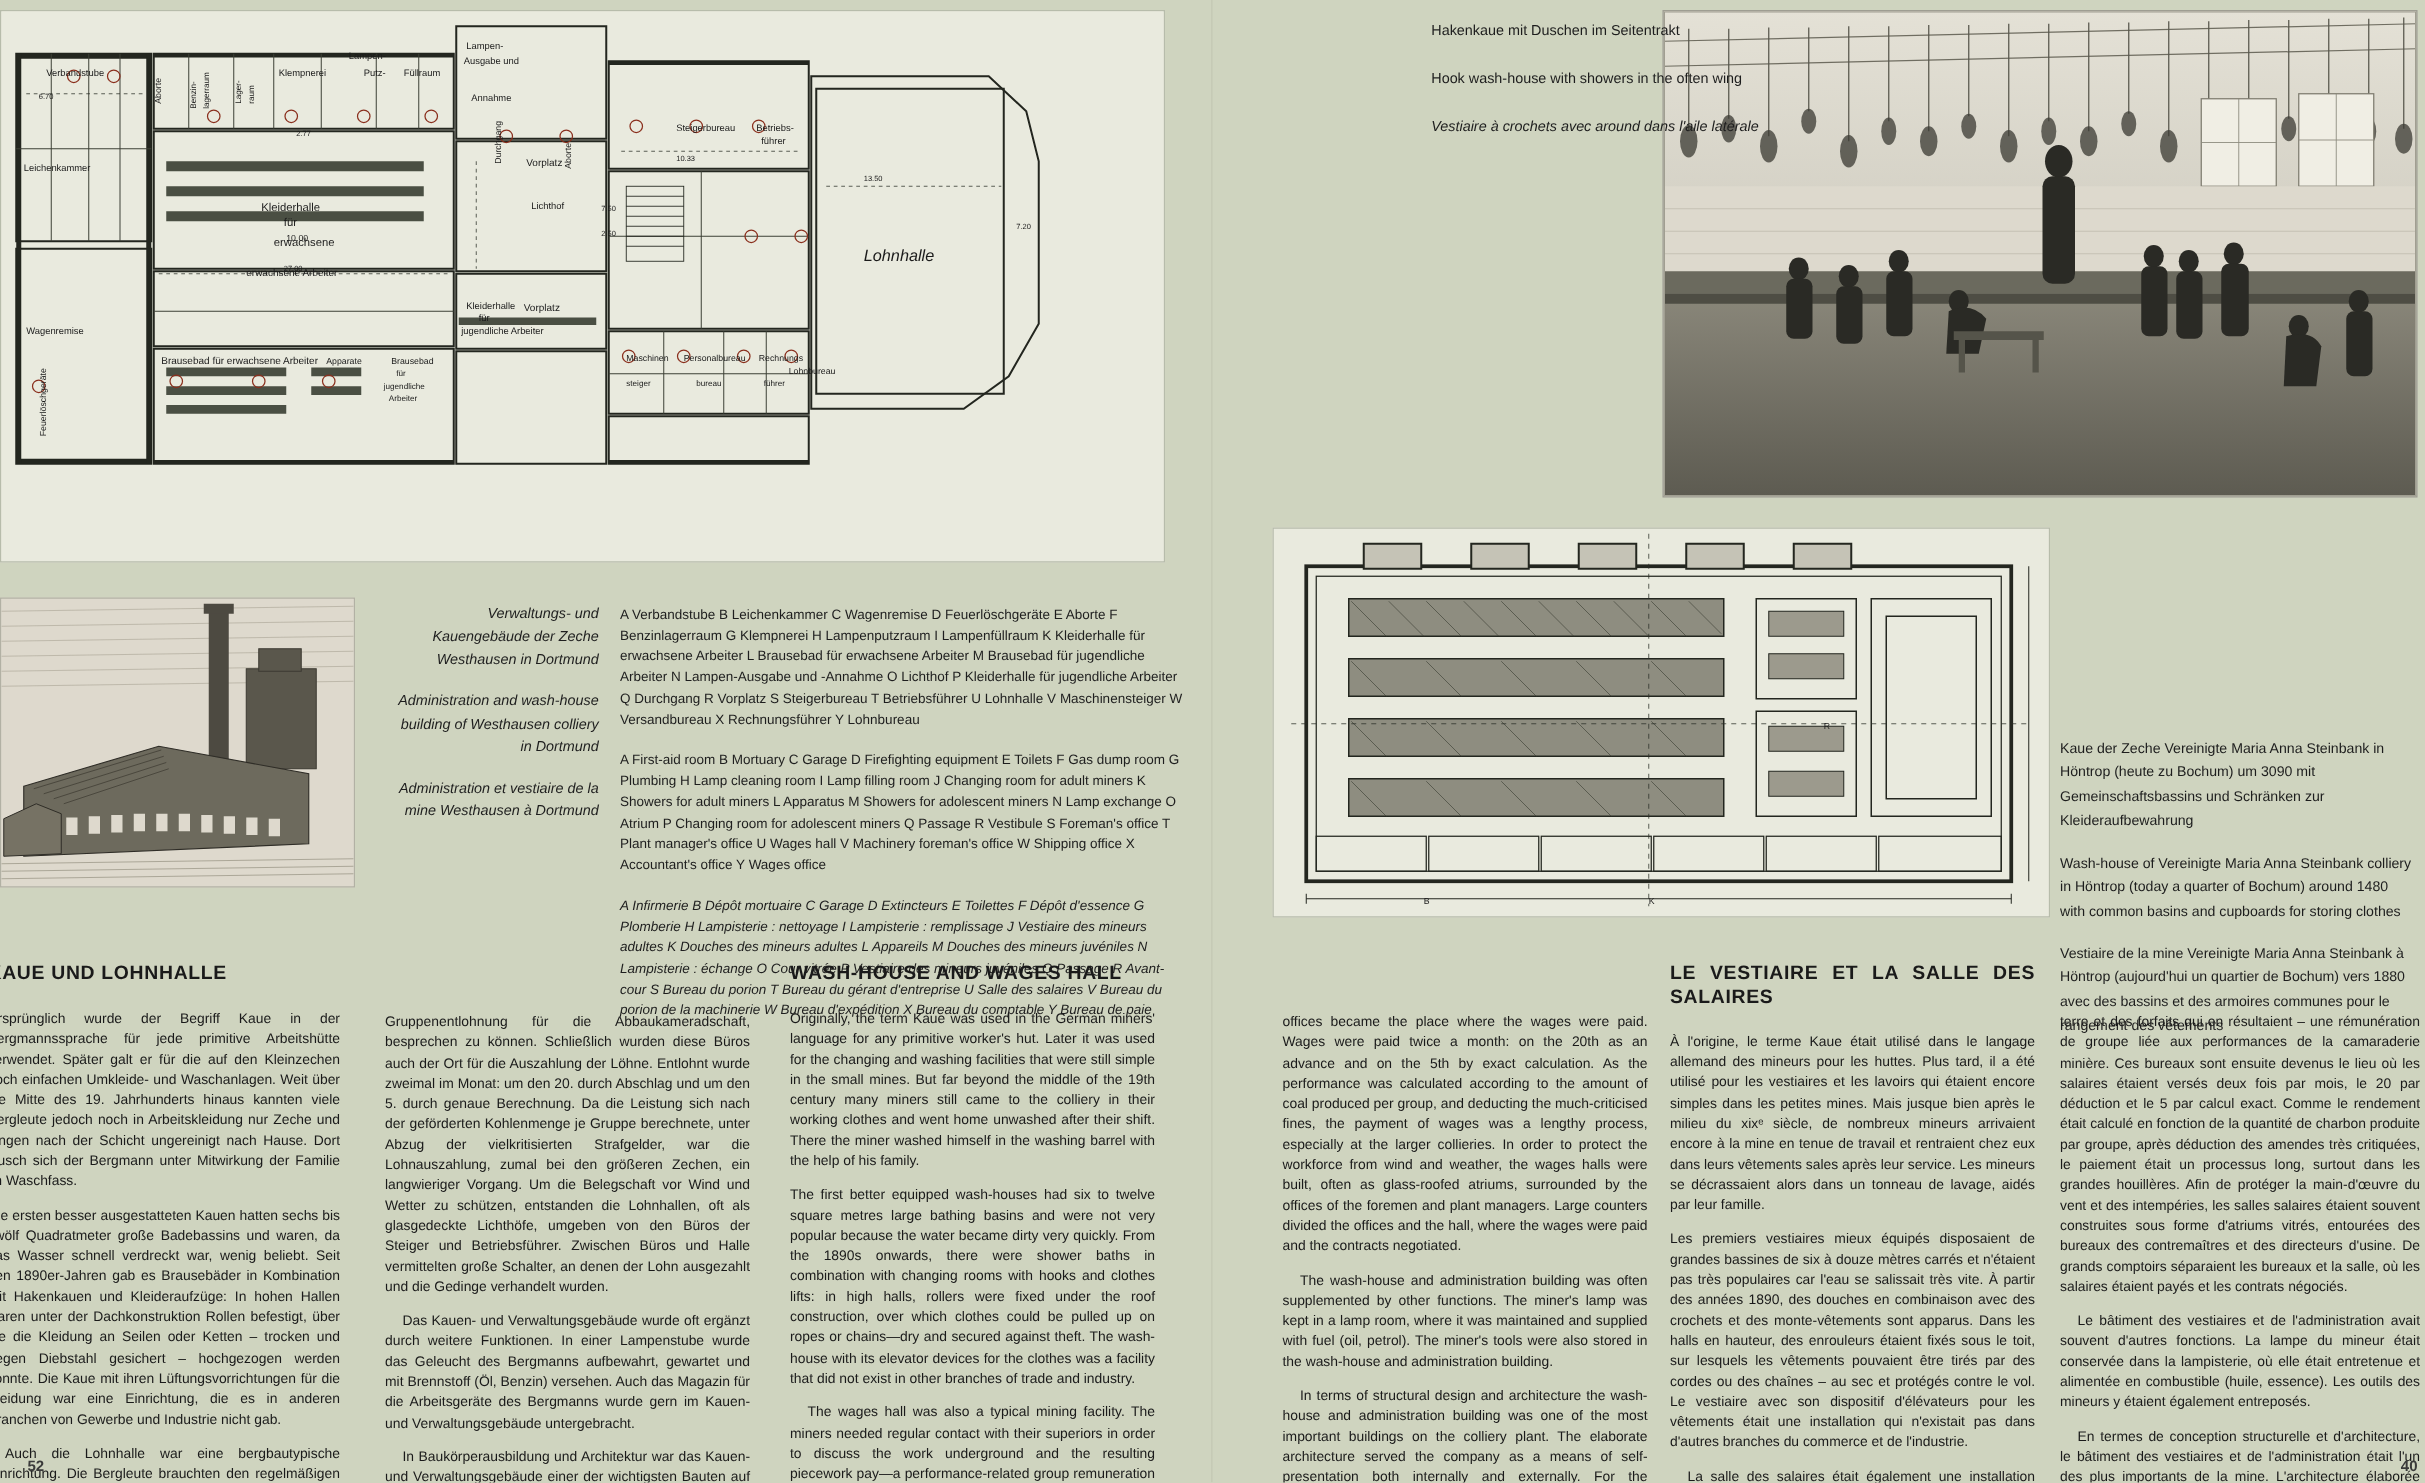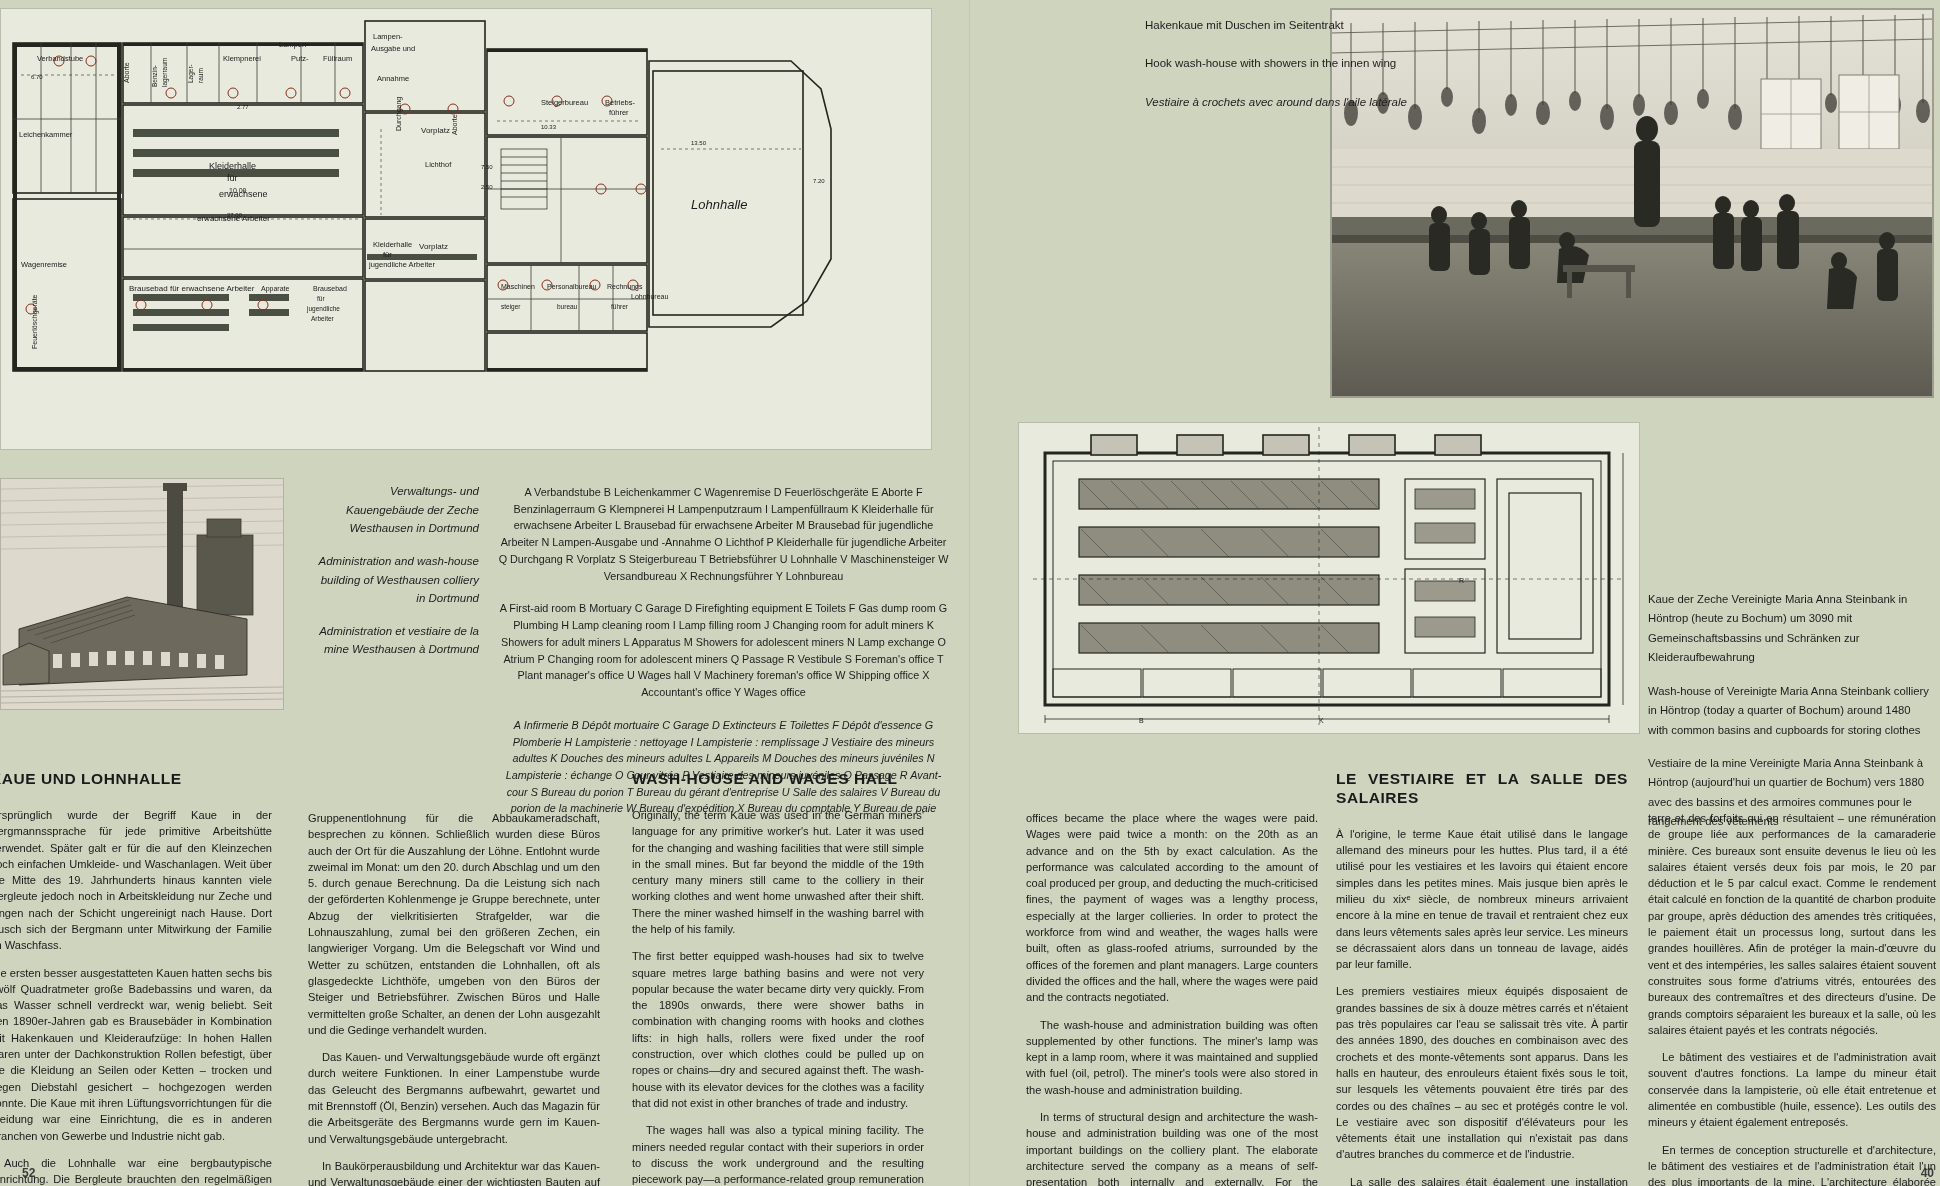--- a/index.html
+++ b/index.html
@@ -46,21 +46,21 @@
   .engraving svg{display:block;}
 
   
   .legend-head{
     position:absolute;left:314px;top:482px;width:165px;
     font-size:11.5px;line-height:1.62;font-style:italic;color:#1e1e1e;
   }
   .legend-head p{margin:0 0 14px 0;text-align:right;}
   .legend-keys{
     position:absolute;left:496px;top:484px;width:455px;
-    font-size:10.8px;line-height:1.55;color:#1e1e1e;text-align:center;
+    font-size:10.8px;line-height:1.55;color:#1e1e1e;
   }
   .legend-keys p{margin:0 0 16px 0;}
   .legend-keys .fr{font-style:italic;}
 
   
   .plan2{
     position:absolute;left:1018px;top:422px;width:620px;height:310px;
     background:#e9eade;border:1px solid #b7bcab;overflow:hidden;
   }
   .plan2 svg{display:block;}
@@ -399,21 +399,21 @@
           <rect x="295" y="263" width="5" height="26"></rect>
       </g>
 
       <rect width="602" height="388" fill="none" stroke="#a09e91" stroke-width="2"></rect>
     </svg>
   </div>
 
   <div class="photo-caption">
     <div class="de">Hakenkaue mit Duschen im Seitentrakt</div>
     <div style="height:16px"></div>
-    <div class="en">Hook wash-house  with showers in the innen wing</div>
+    <div class="en">Hook wash-house  with showers in the often wing</div>
     <div style="height:16px"></div>
     <div class="fr">Vestiaire à crochets avec around dans l'aile latérale</div>
   </div>
 
   <div class="engraving">
     <svg width="282" height="230" viewBox="0 0 282 230" xmlns="http://www.w3.org/2000/svg">
       <rect width="282" height="230" fill="#ded9cd"></rect>
 
       <g stroke="#b3ae9f" stroke-width="0.6">
         <line x1="0" y1="10" x2="282" y2="6"></line>

